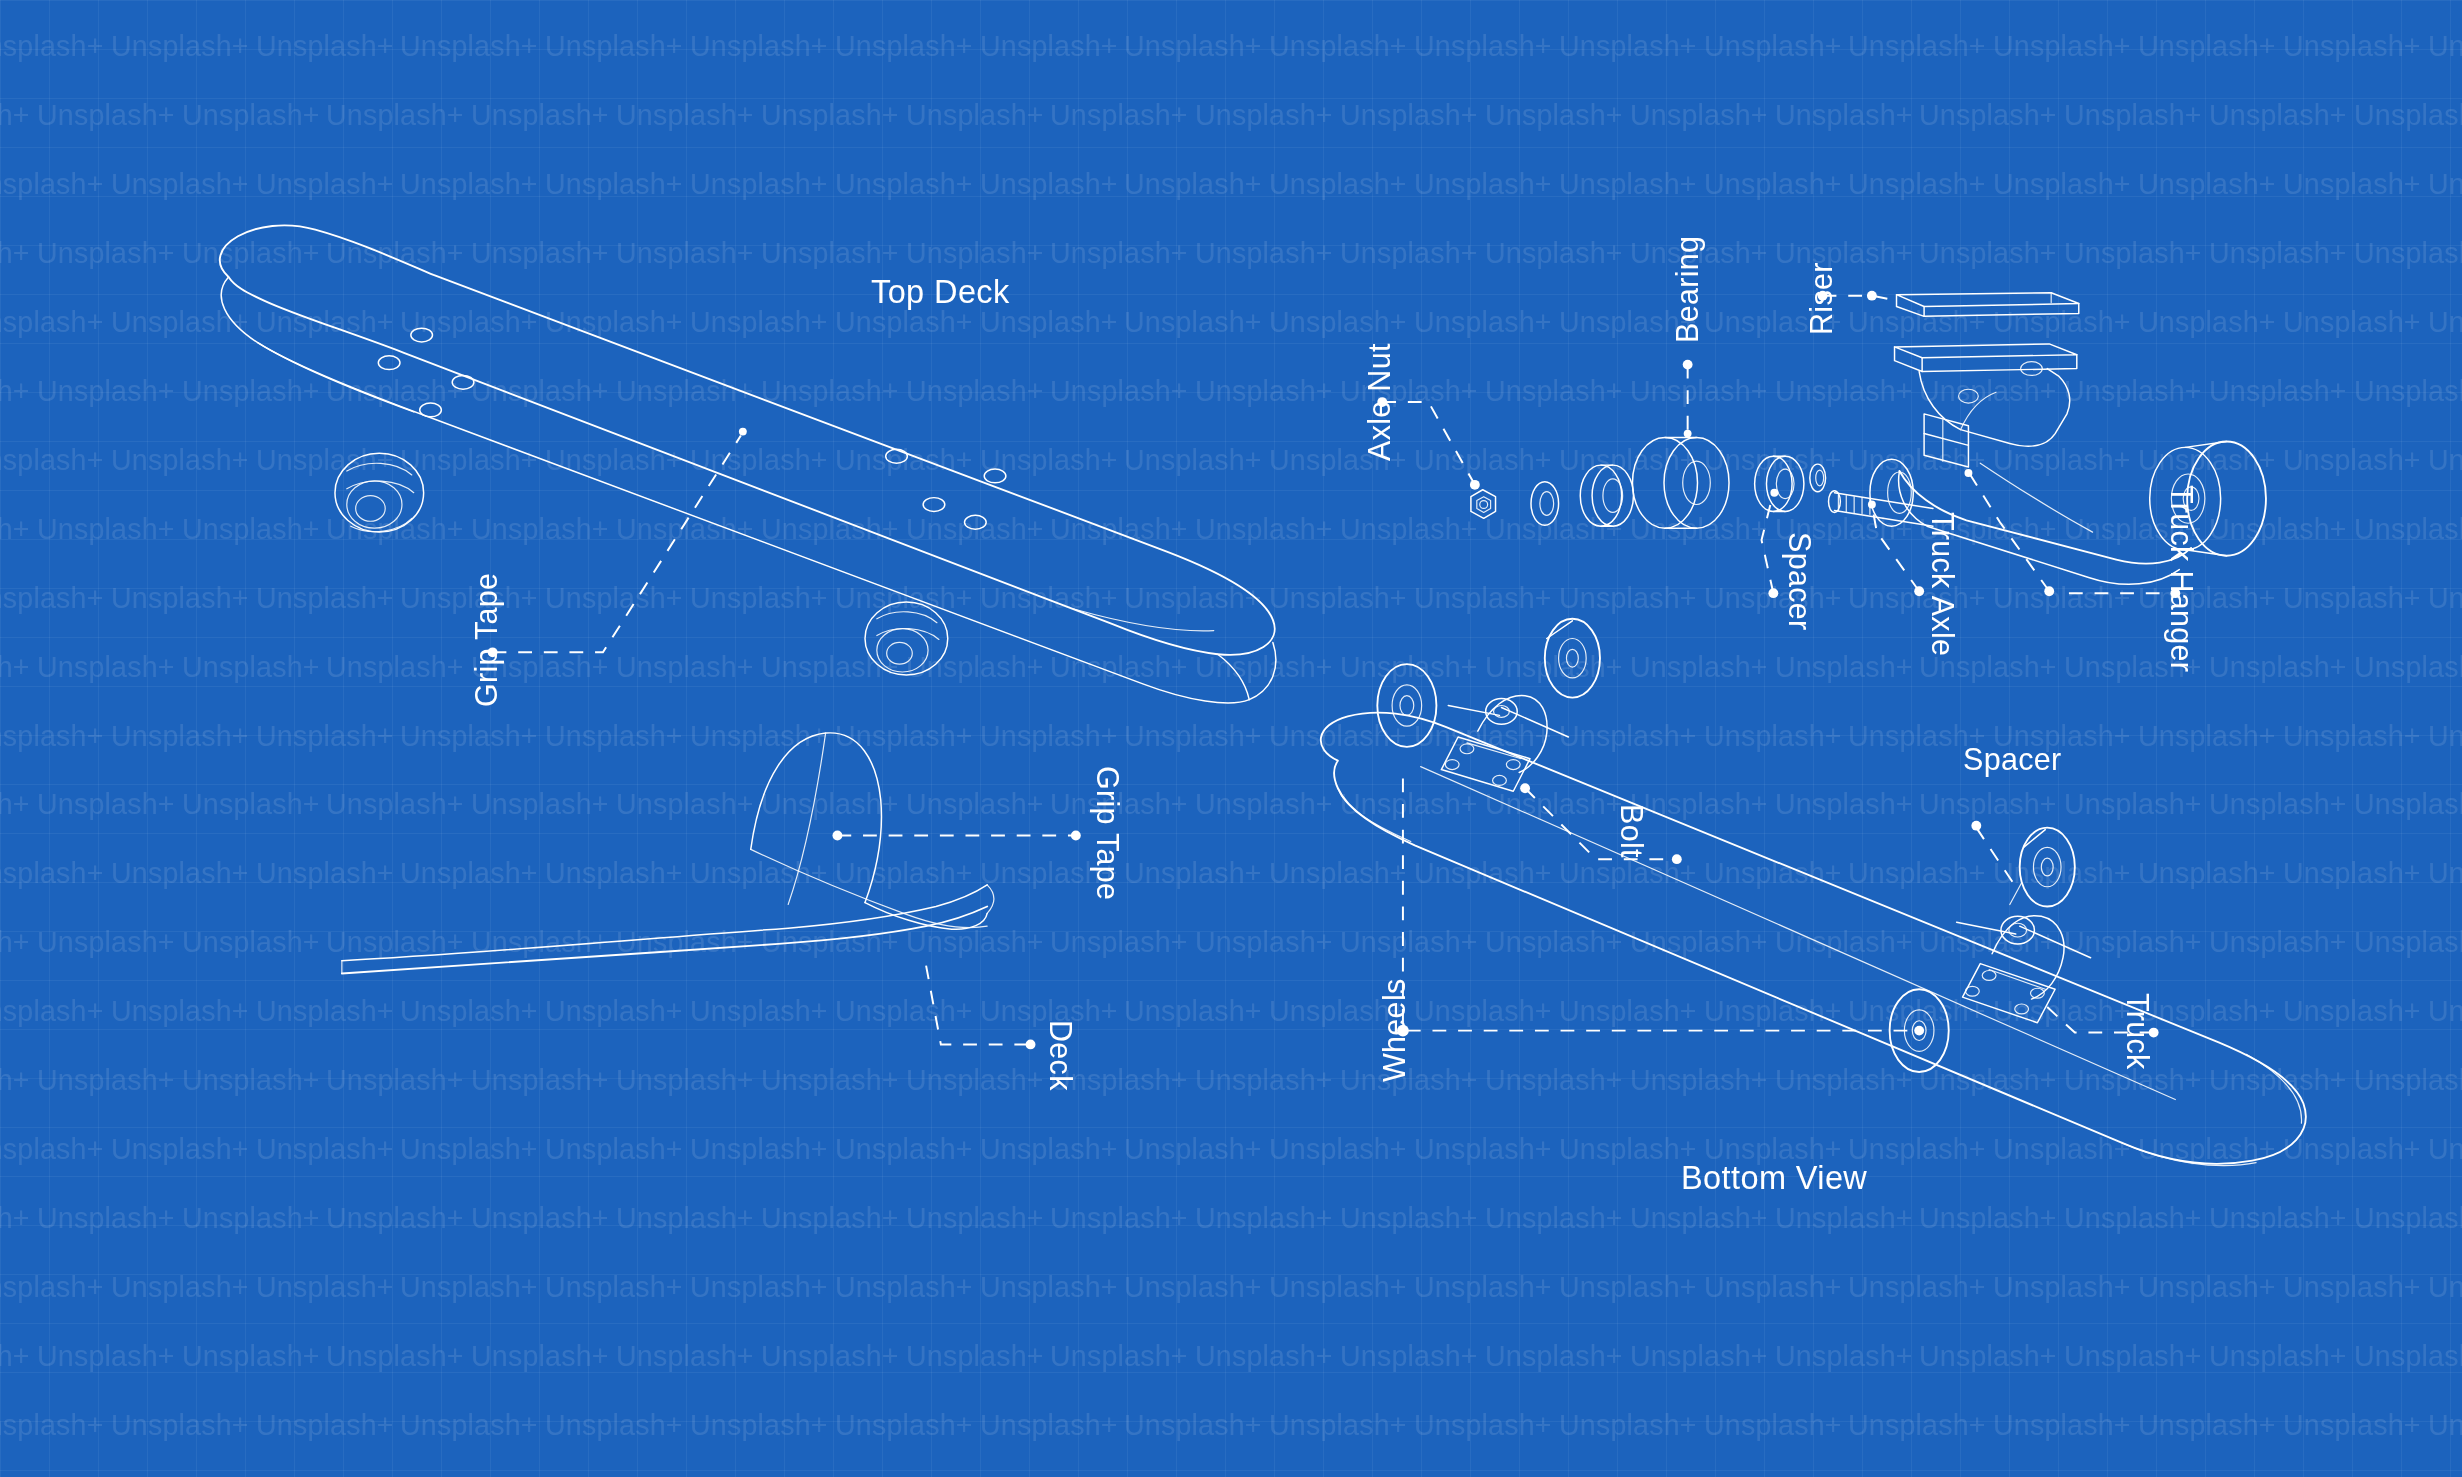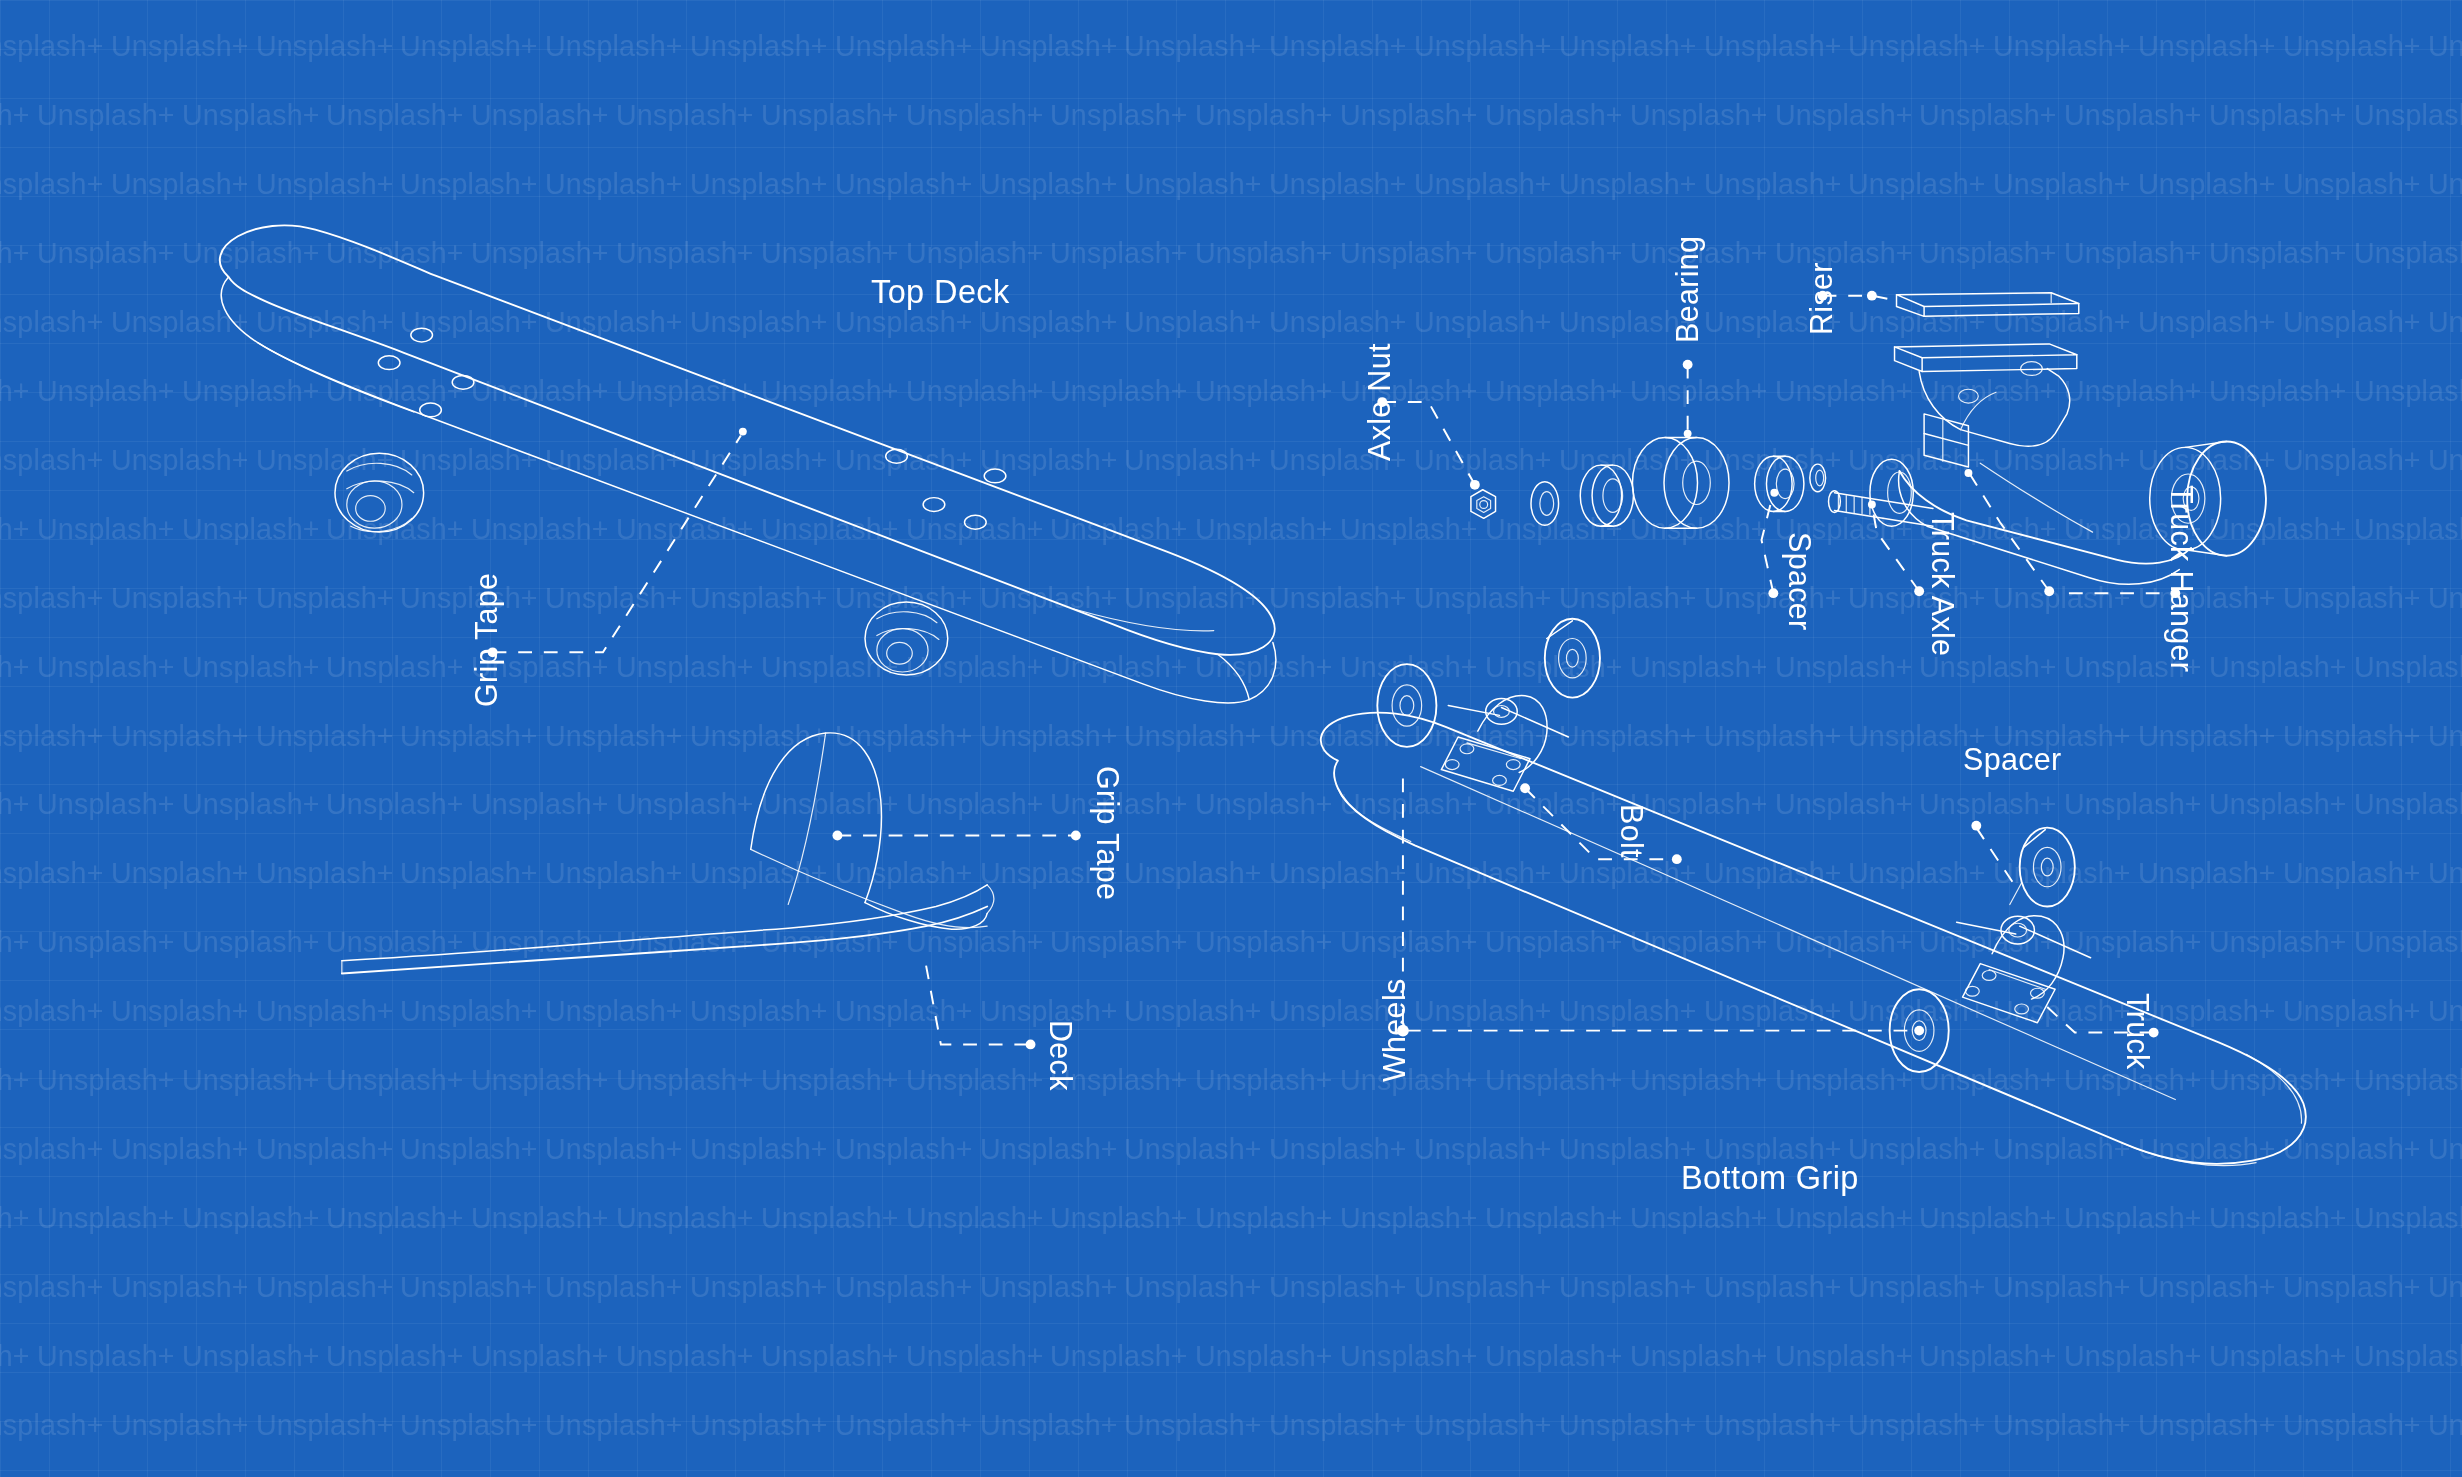--- a/index.html
+++ b/index.html
@@ -376,21 +376,21 @@
         <circle class="lead-dot" cx="2186" cy="1048" r="5"></circle>
       </g>
 
     </svg>
   </div>
 
   <div id="labels">
 
     <div class="viewtitle" style="left:871px;top:274px;">Top Deck</div>
 
-    <div class="viewtitle" style="left:1681px;top:1160px;">Bottom Grip</div>
+    <div class="viewtitle" style="left:1681px;top:1160px;">Bottom View</div>
 
     <div class="lbl up" style="left:471px;top:707px;">Grip Tape</div>
 
     <div class="lbl down" style="left:1123px;top:766px;">Grip Tape</div>
 
     <div class="lbl down" style="left:1076px;top:1020px;">Deck</div>
 
     <div class="lbl up" style="left:1364px;top:461px;">Axle Nut</div>
 
     <div class="lbl up" style="left:1672px;top:343px;">Bearing</div>

